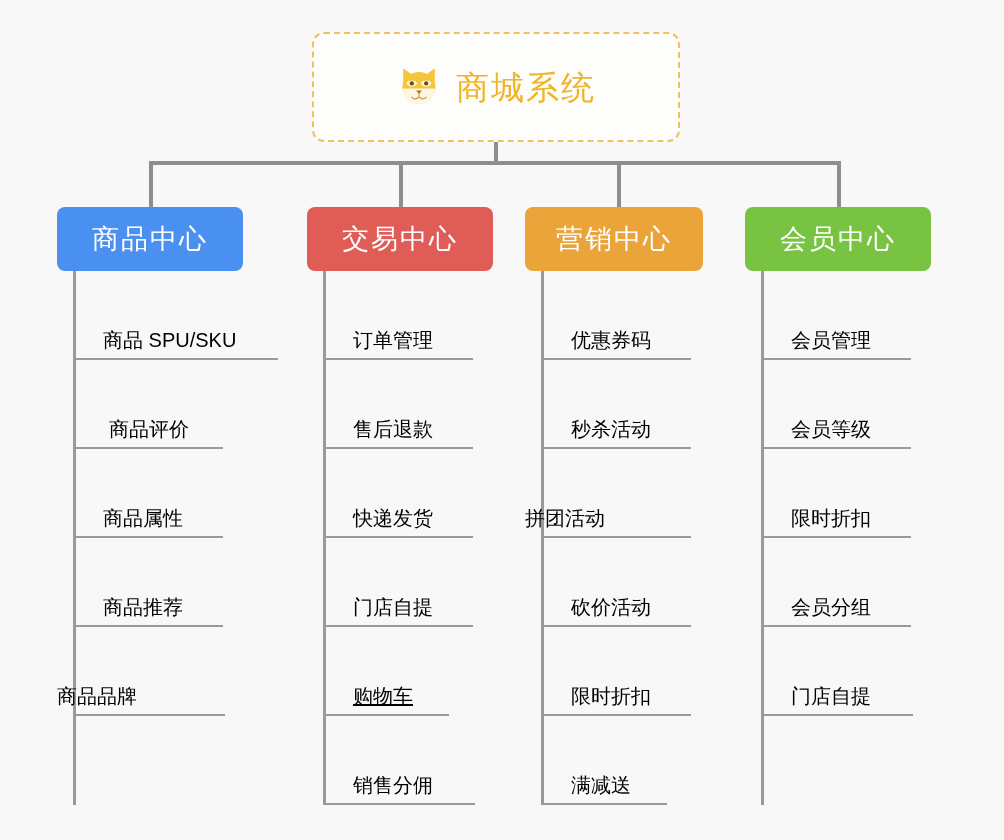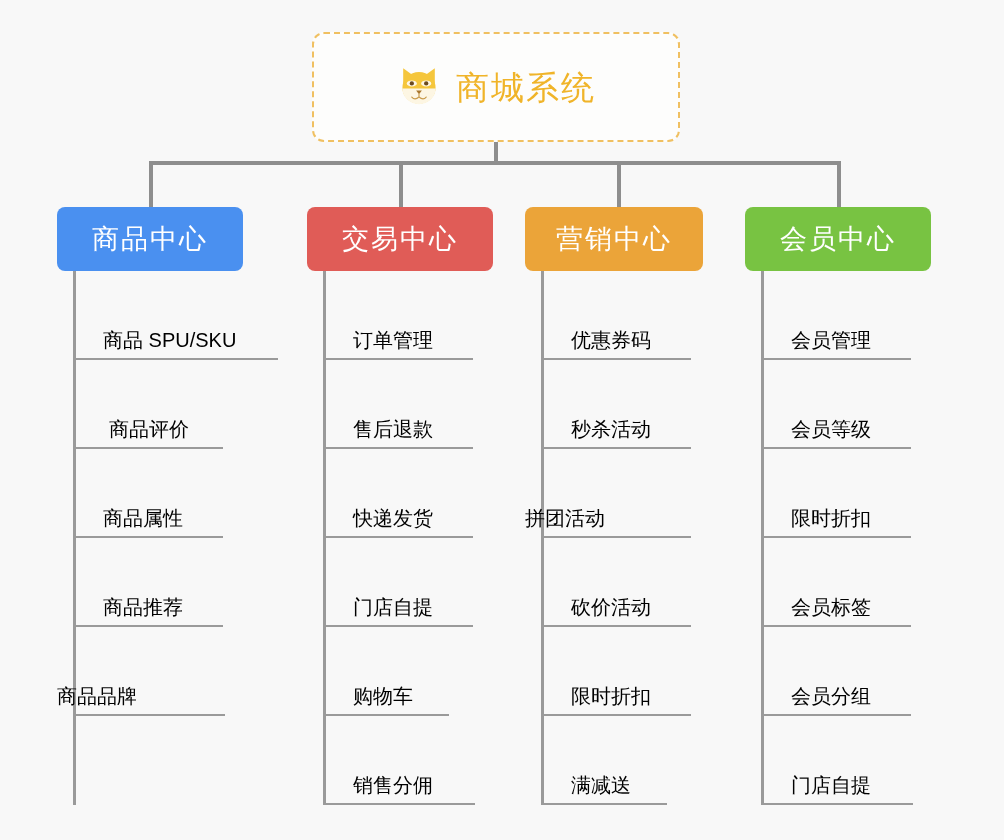--- a/index.html
+++ b/index.html
@@ -200,21 +200,21 @@
         <div class="leaf">
           <span class="leaf-underline" style="width: 150px; background: rgb(154, 154, 154); left: 16px;"></span>
           <span class="leaf-label" style="margin-left: 46px;">快递发货</span>
         </div>
         <div class="leaf">
           <span class="leaf-underline" style="width: 150px; background: rgb(154, 154, 154); left: 16px;"></span>
           <span class="leaf-label" style="margin-left: 46px;">门店自提</span>
         </div>
         <div class="leaf">
           <span class="leaf-underline" style="width: 126px; background: rgb(154, 154, 154); left: 16px;"></span>
-          <span class="leaf-label" style="margin-left: 46px;">购物车</span>
+          <span class="leaf-label" style="margin-left: 46px; text-decoration: underline;">购物车</span>
         </div>
         <div class="leaf">
           <span class="leaf-underline" style="width: 152px; background: rgb(154, 154, 154); left: 16px;"></span>
           <span class="leaf-label" style="margin-left: 46px;">销售分佣</span>
         </div>
       </div>
   </div>
 
   <div class="branch" style="left:525px;">
     <div class="branch-header" style="background: rgb(235, 164, 57); width: 178px;">
@@ -262,24 +262,20 @@
         <div class="leaf">
           <span class="leaf-underline" style="width: 150px; background: rgb(154, 154, 154); left: 16px;"></span>
           <span class="leaf-label" style="margin-left: 46px;">会员等级</span>
         </div>
         <div class="leaf">
           <span class="leaf-underline" style="width: 150px; background: rgb(154, 154, 154); left: 16px;"></span>
           <span class="leaf-label" style="margin-left: 46px;">限时折扣</span>
         </div>
         <div class="leaf">
           <span class="leaf-underline" style="width: 150px; background: rgb(154, 154, 154); left: 16px;"></span>
-          <span class="leaf-label" style="margin-left: 46px;">会员标签</span>
-        </div>
-        <div class="leaf">
-          <span class="leaf-underline" style="width: 150px; background: rgb(154, 154, 154); left: 16px;"></span>
           <span class="leaf-label" style="margin-left: 46px;">会员分组</span>
         </div>
         <div class="leaf">
           <span class="leaf-underline" style="width: 152px; background: rgb(154, 154, 154); left: 16px;"></span>
           <span class="leaf-label" style="margin-left: 46px;">门店自提</span>
         </div>
       </div>
   </div>
 
 </div>

